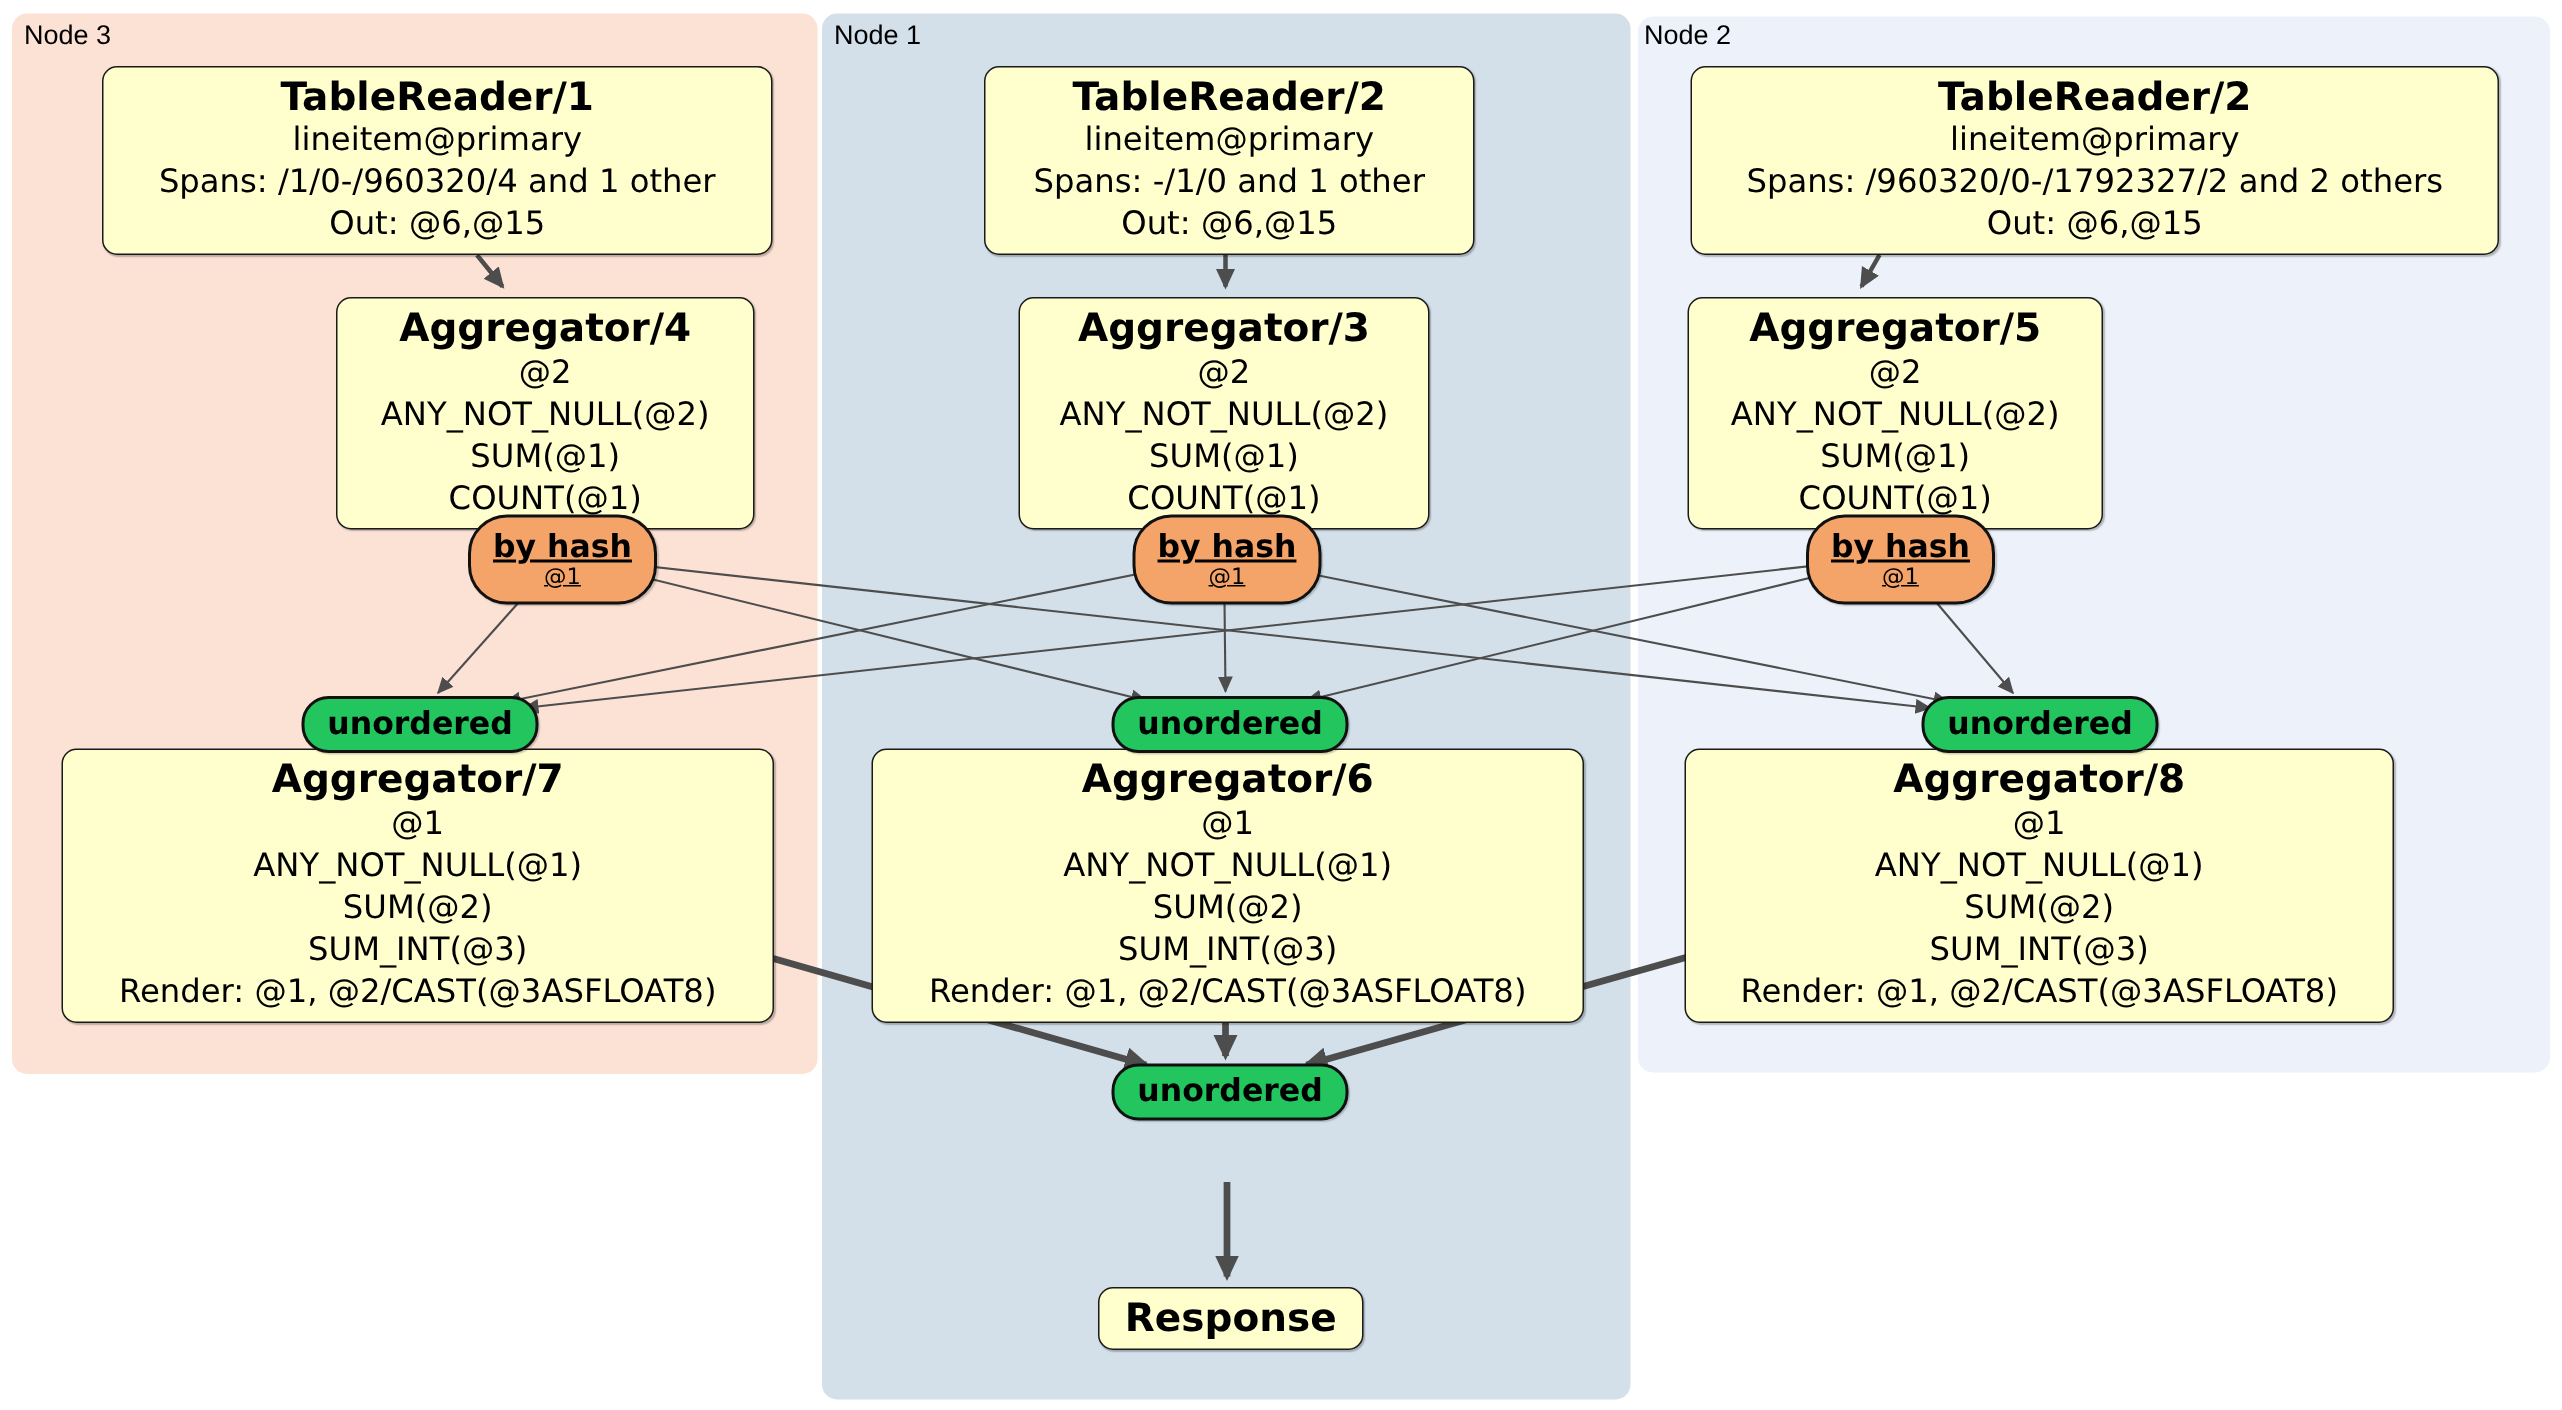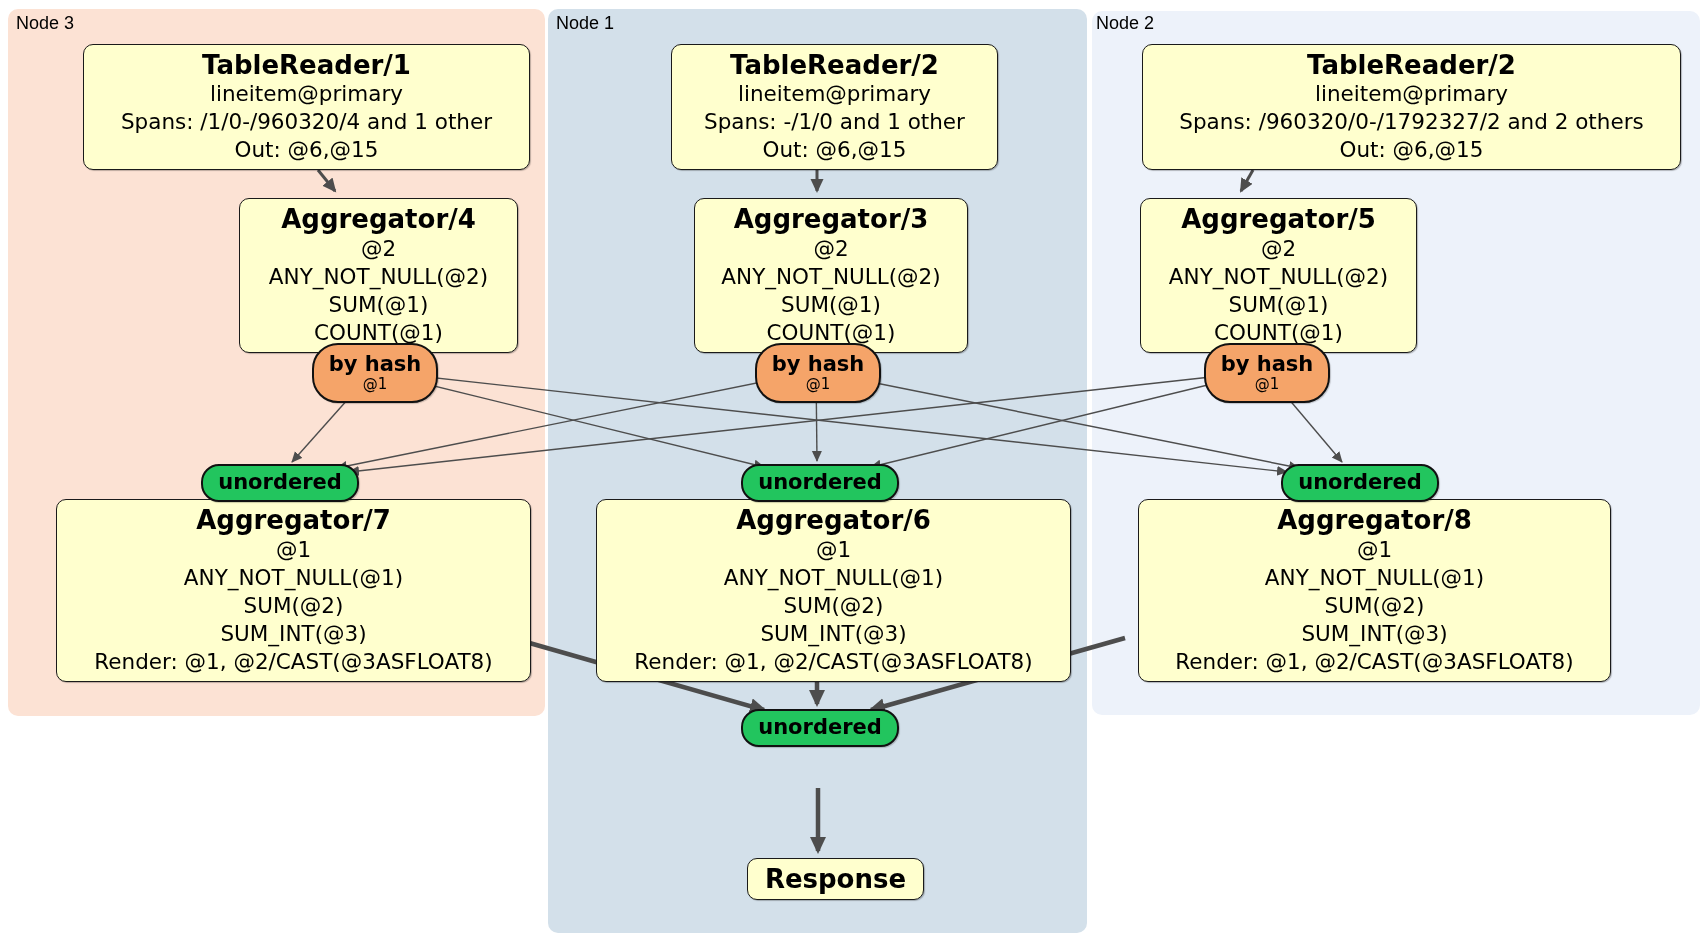--- a/index.html
+++ b/index.html
@@ -10,30 +10,29 @@
   .region{position:absolute;border-radius:10px;}
   .region-label{
     position:absolute;font-family:"Liberation Sans",sans-serif;
     font-size:18px;color:#000;
   }
   #edges{position:absolute;left:0;top:0;z-index:2;}
   .nbox{
     position:absolute;z-index:3;background:#ffffce;border:1.7px solid #1a1a1a;border-radius:10px;
     display:flex;flex-direction:column;justify-content:center;align-items:center;
     box-shadow:1px 1px 1px rgba(0,0,0,0.25);
-    margin-left:15px;
   }
   .ntitle{font-weight:bold;font-size:26px;line-height:1.18;color:#000;white-space:nowrap;}
   .nline{font-size:21.5px;line-height:1.3;color:#000;white-space:nowrap;}
   .oval{
     position:absolute;z-index:4;border:2px solid #111;
     display:flex;flex-direction:column;justify-content:center;align-items:center;
     box-shadow:1px 1px 1px rgba(0,0,0,0.2);
   }
-  .oval.byhash{background:#f5a469;border-radius:26px;}
+  .oval.byhash{background:#f5a469;border-radius:26px;text-decoration:underline;}
   .oval.unordered{background:#22c55e;border-radius:18px;}
   .oval-label{font-weight:bold;font-size:21px;line-height:1.1;color:#000;white-space:nowrap;}
   .oval-sub{font-size:15px;line-height:1.1;color:#000;white-space:nowrap;}
 </style>
 </head>
 <body>
 
 <div id="canvas">
 
   <div class="region" style="left:8px;top:9px;width:537px;height:707px;background:#fce2d4">

